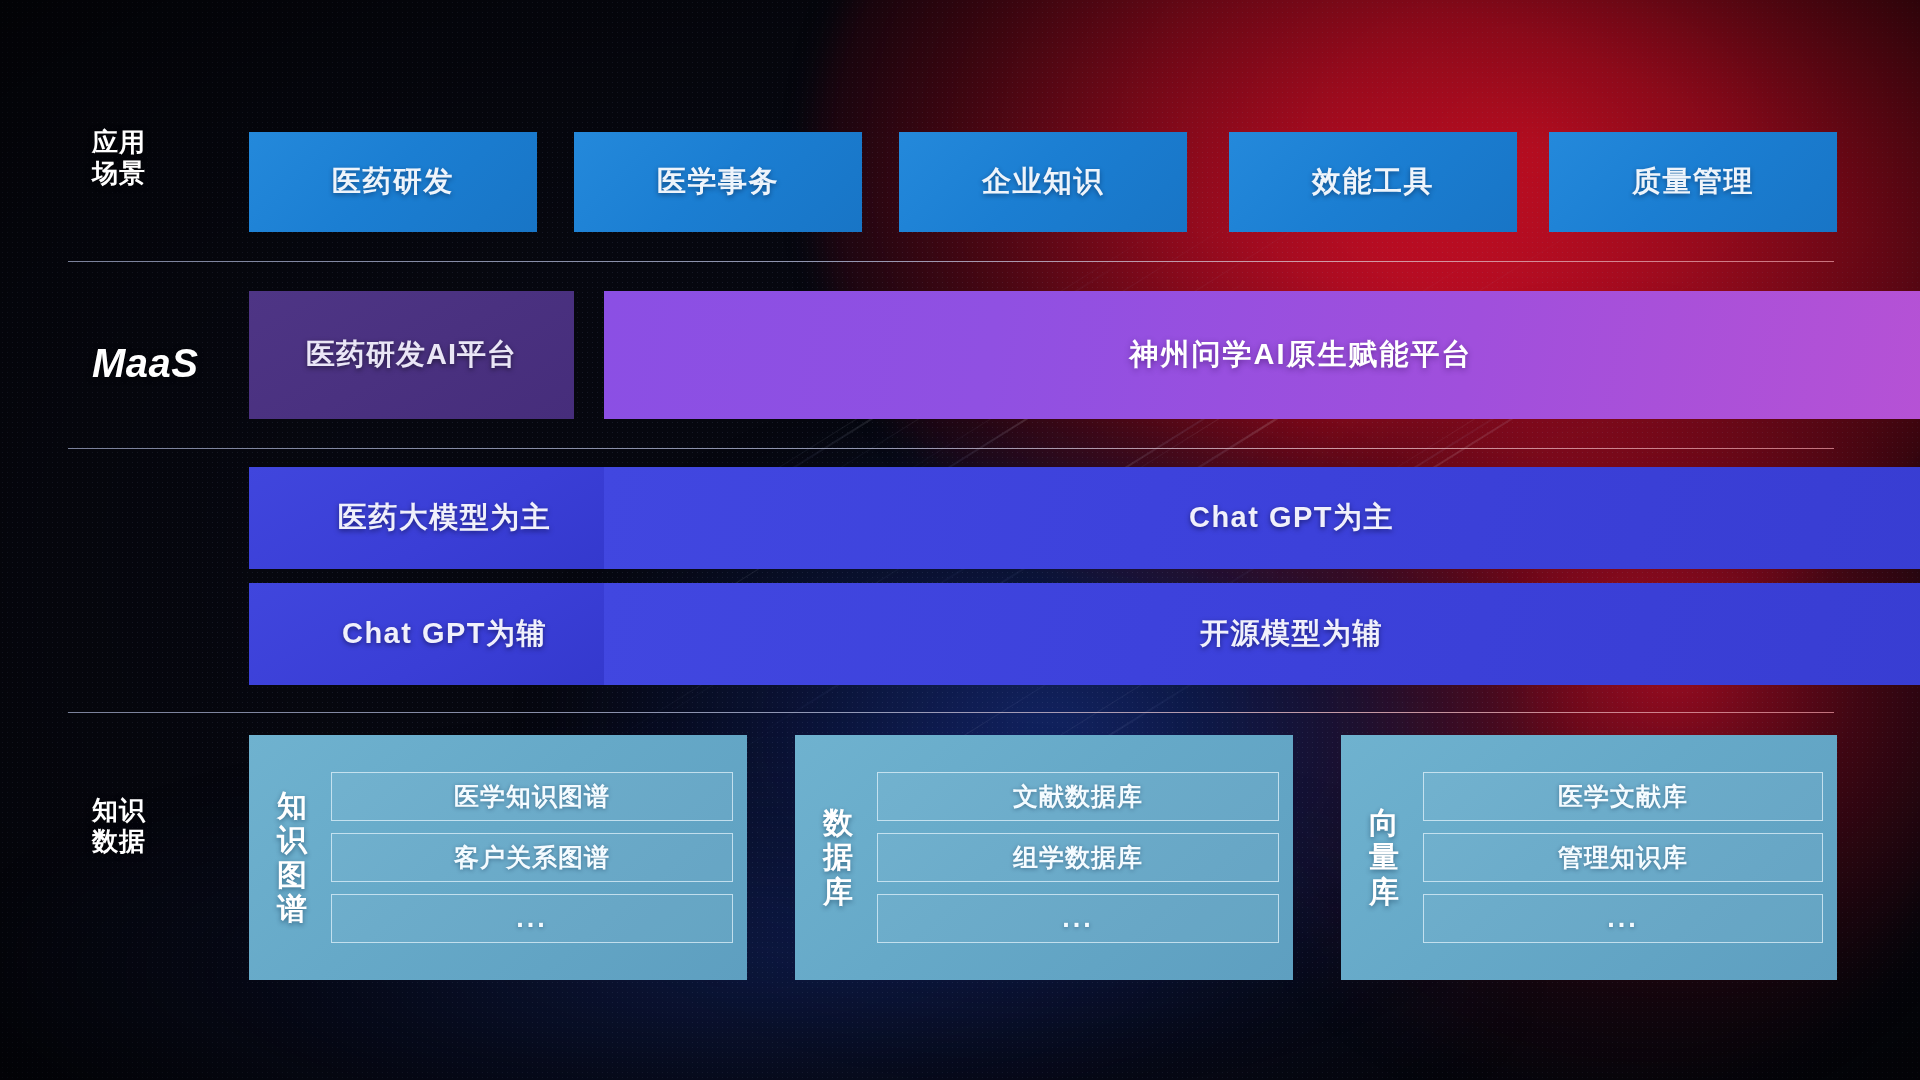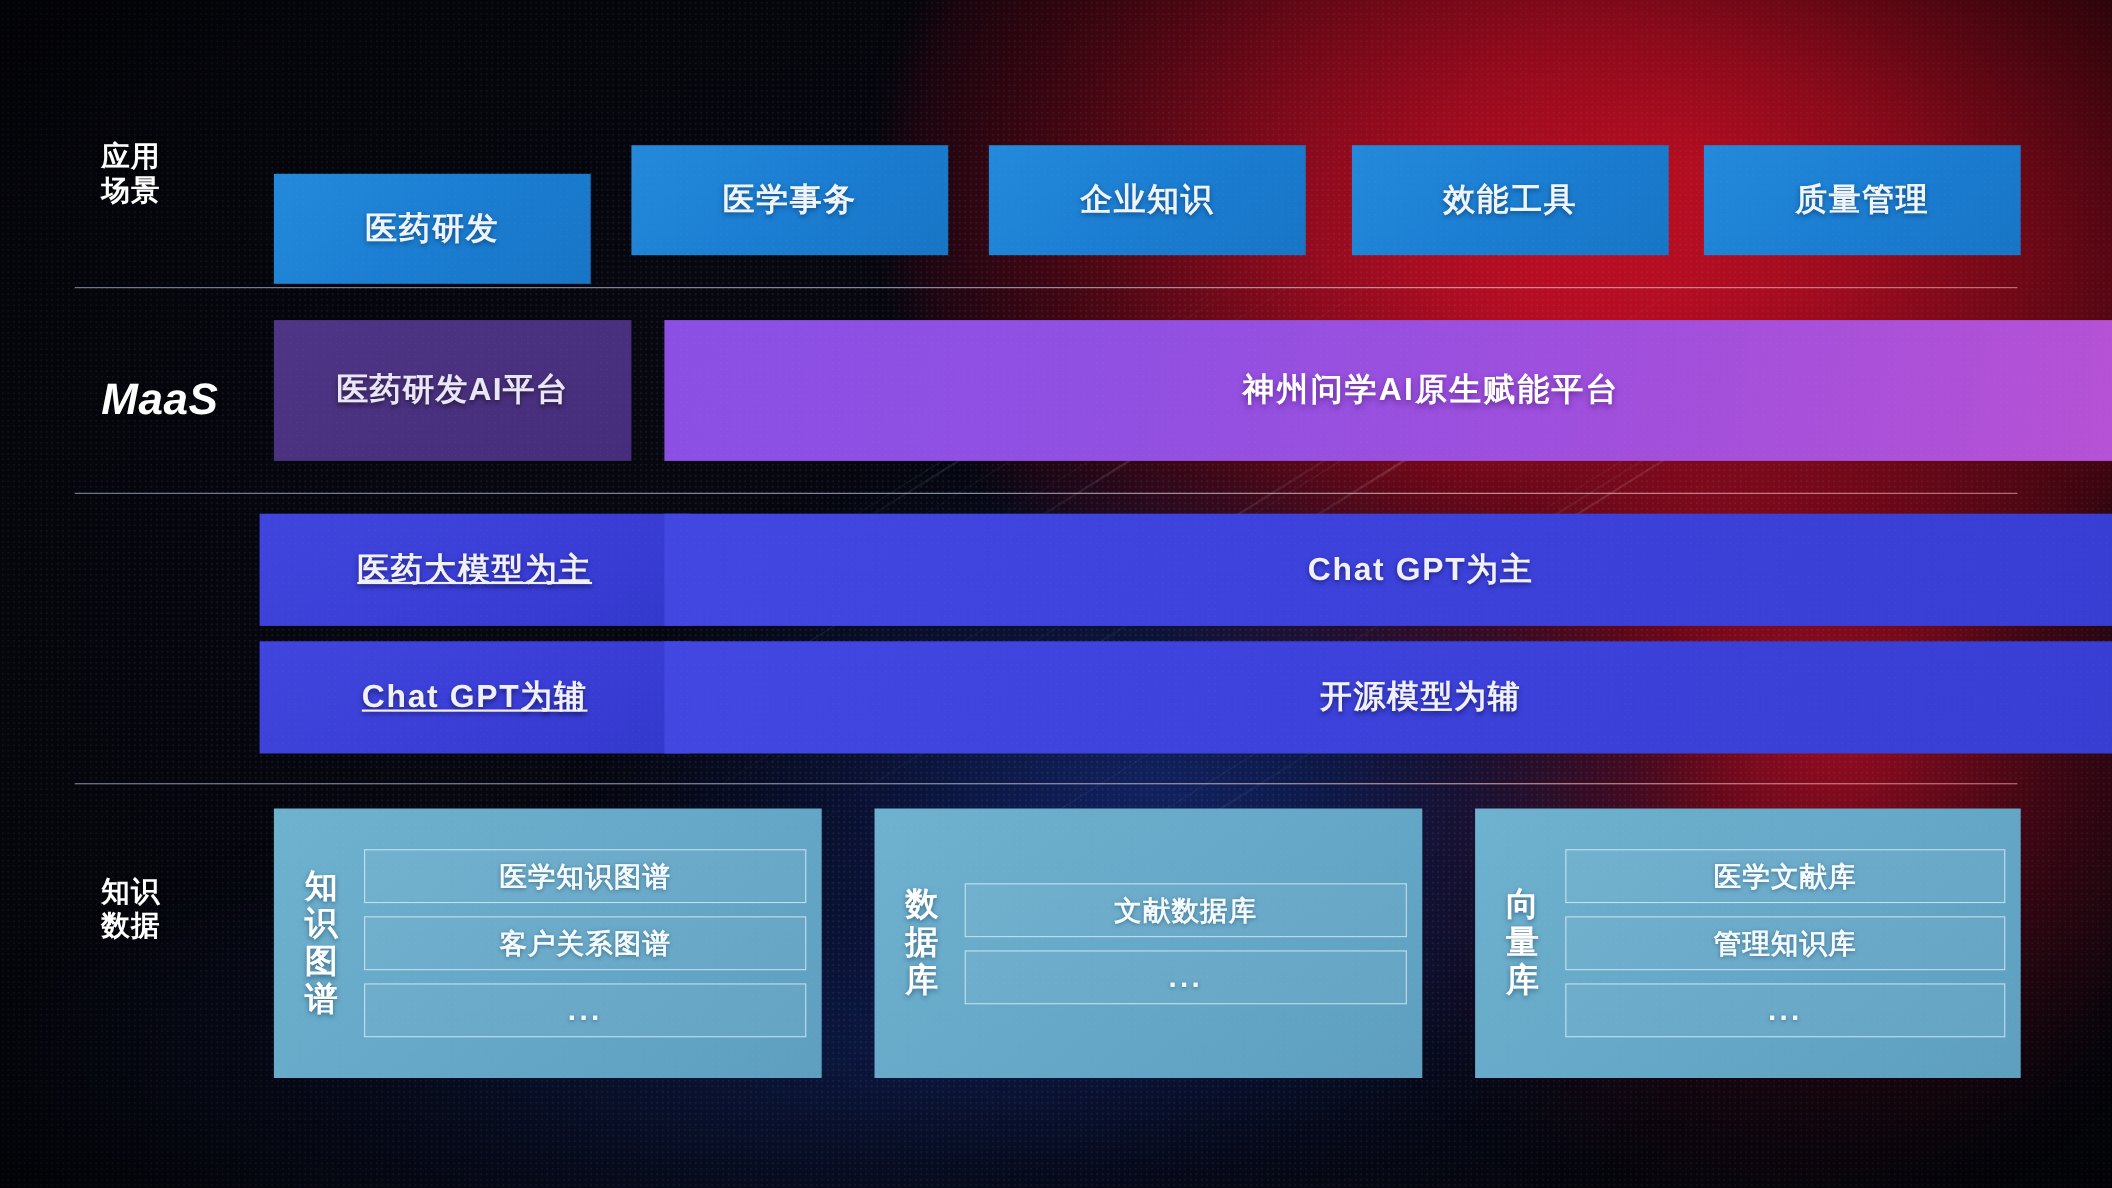--- a/index.html
+++ b/index.html
@@ -118,22 +118,22 @@
     background-size:6px 6px; opacity:.5;
   }
 
   
   .algo {
     position:absolute; height:102px;
     display:flex; align-items:center; justify-content:center;
     color:#f0f0fb; font-size:29px; font-weight:bold; letter-spacing:1.5px;
     text-shadow:0 2px 5px rgba(0,0,40,.5);
   }
-  .algo-l { left:236px; width:391px;
-    background:linear-gradient(150deg,#4046dd 0%,#3a3ed6 55%,#3338cc 100%);text-decoration:underline; }
+  .algo-l { left:249px; width:391px;
+    background:linear-gradient(150deg,#4046dd 0%,#3a3ed6 55%,#3338cc 100%); }
   .algo-r { left:604px; width:1375px;
     background:linear-gradient(105deg,#4147e0 0%,#3d42dc 40%,#3a3fd6 75%,#383dd2 100%); }
   .algo::after {
     content:""; position:absolute; inset:0; pointer-events:none;
     background-image:radial-gradient(circle, rgba(255,255,255,.13) .6px, transparent .7px);
     background-size:6px 6px; opacity:.5;
   }
 
   
   .kpanel {
@@ -197,21 +197,21 @@
   <div class="vign"></div>
 </div>
 
 <div id="stage">
 
   <div class="rowlabel" style="top:127px;">
     <div>应用</div>
     <div>场景</div>
   </div>
   <div class="row" style="top:132px; left:0; width:1920px; height:100px;">
-    <div class="scn" style="left:249px;  width:288px;margin-top:26px;">医药研发</div>
+    <div class="scn" style="left:249px;  width:288px;">医药研发</div>
     <div class="scn" style="left:574px;  width:288px;">医学事务</div>
     <div class="scn" style="left:899px;  width:288px;">企业知识</div>
     <div class="scn" style="left:1229px; width:288px;">效能工具</div>
     <div class="scn" style="left:1549px; width:288px;">质量管理</div>
   </div>
 
   <div class="divider" style="top:261px;"></div>
 
   <div class="rowlabel lat" style="top:339px; font-size:40px;font-style:italic;">
     <div>MaaS</div>
@@ -253,20 +253,21 @@
     </div>
 
     <div class="kpanel" style="left:795px; width:498px;">
       <div class="kside">
         <span>数</span>
         <span>据</span>
         <span>库</span>
       </div>
       <div class="kchips">
         <div class="kchip">文献数据库</div>
+        <div class="kchip">组学数据库</div>
         <div class="kchip dots">...</div>
       </div>
     </div>
 
     <div class="kpanel" style="left:1341px; width:496px;">
       <div class="kside">
         <span>向</span>
         <span>量</span>
         <span>库</span>
       </div>

